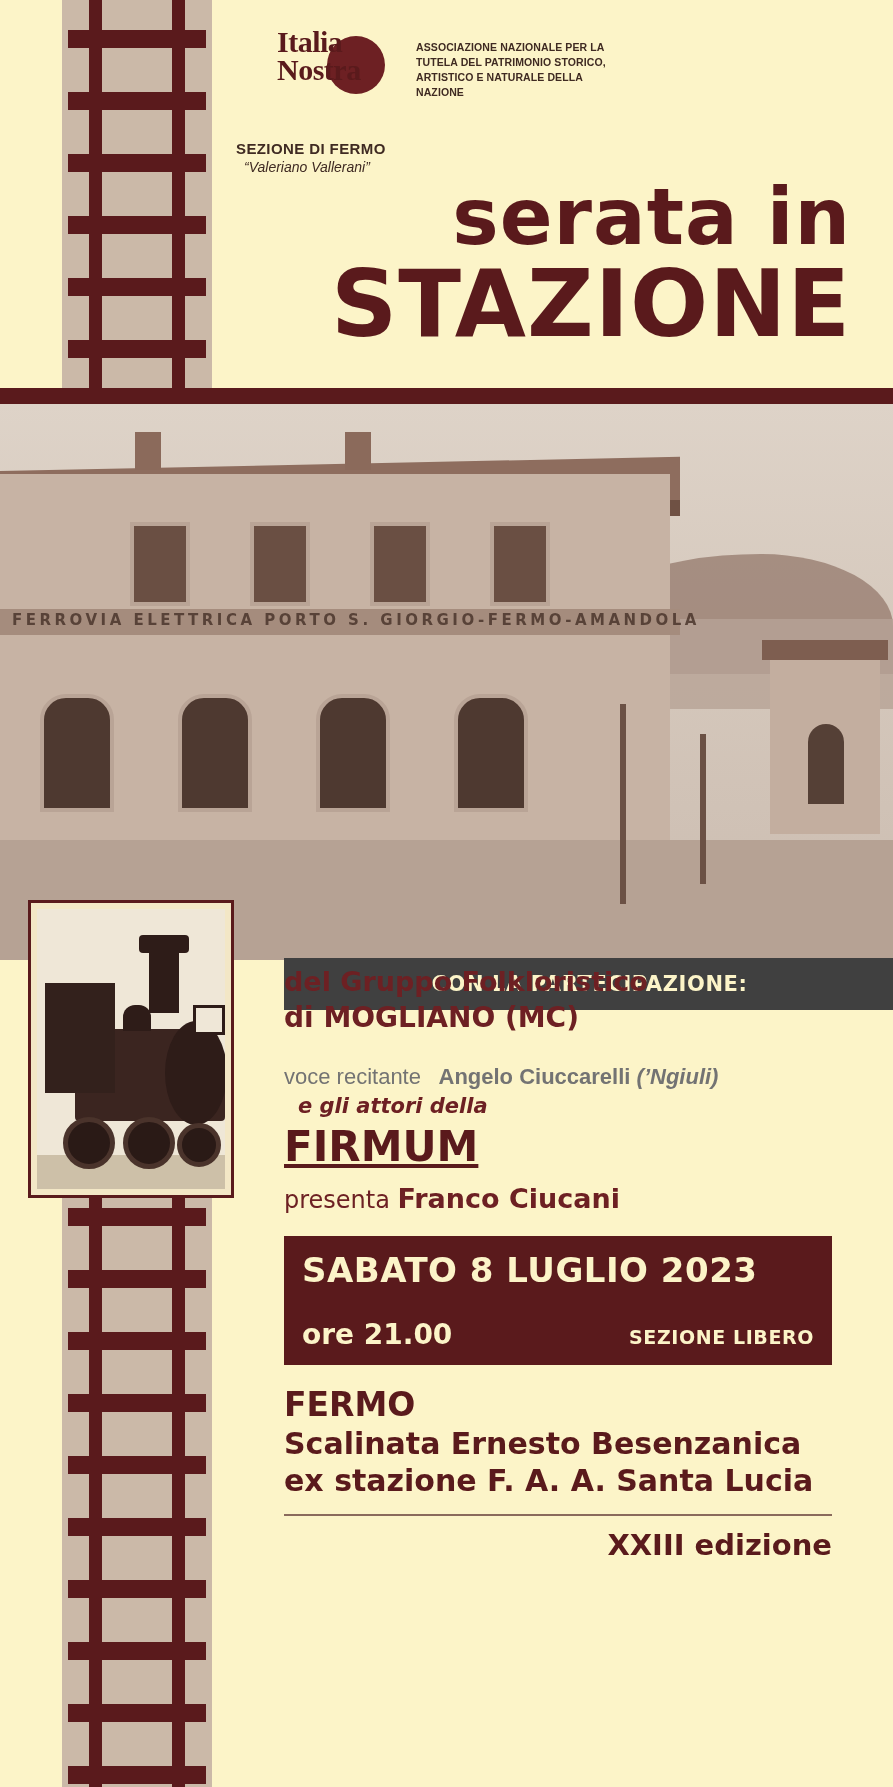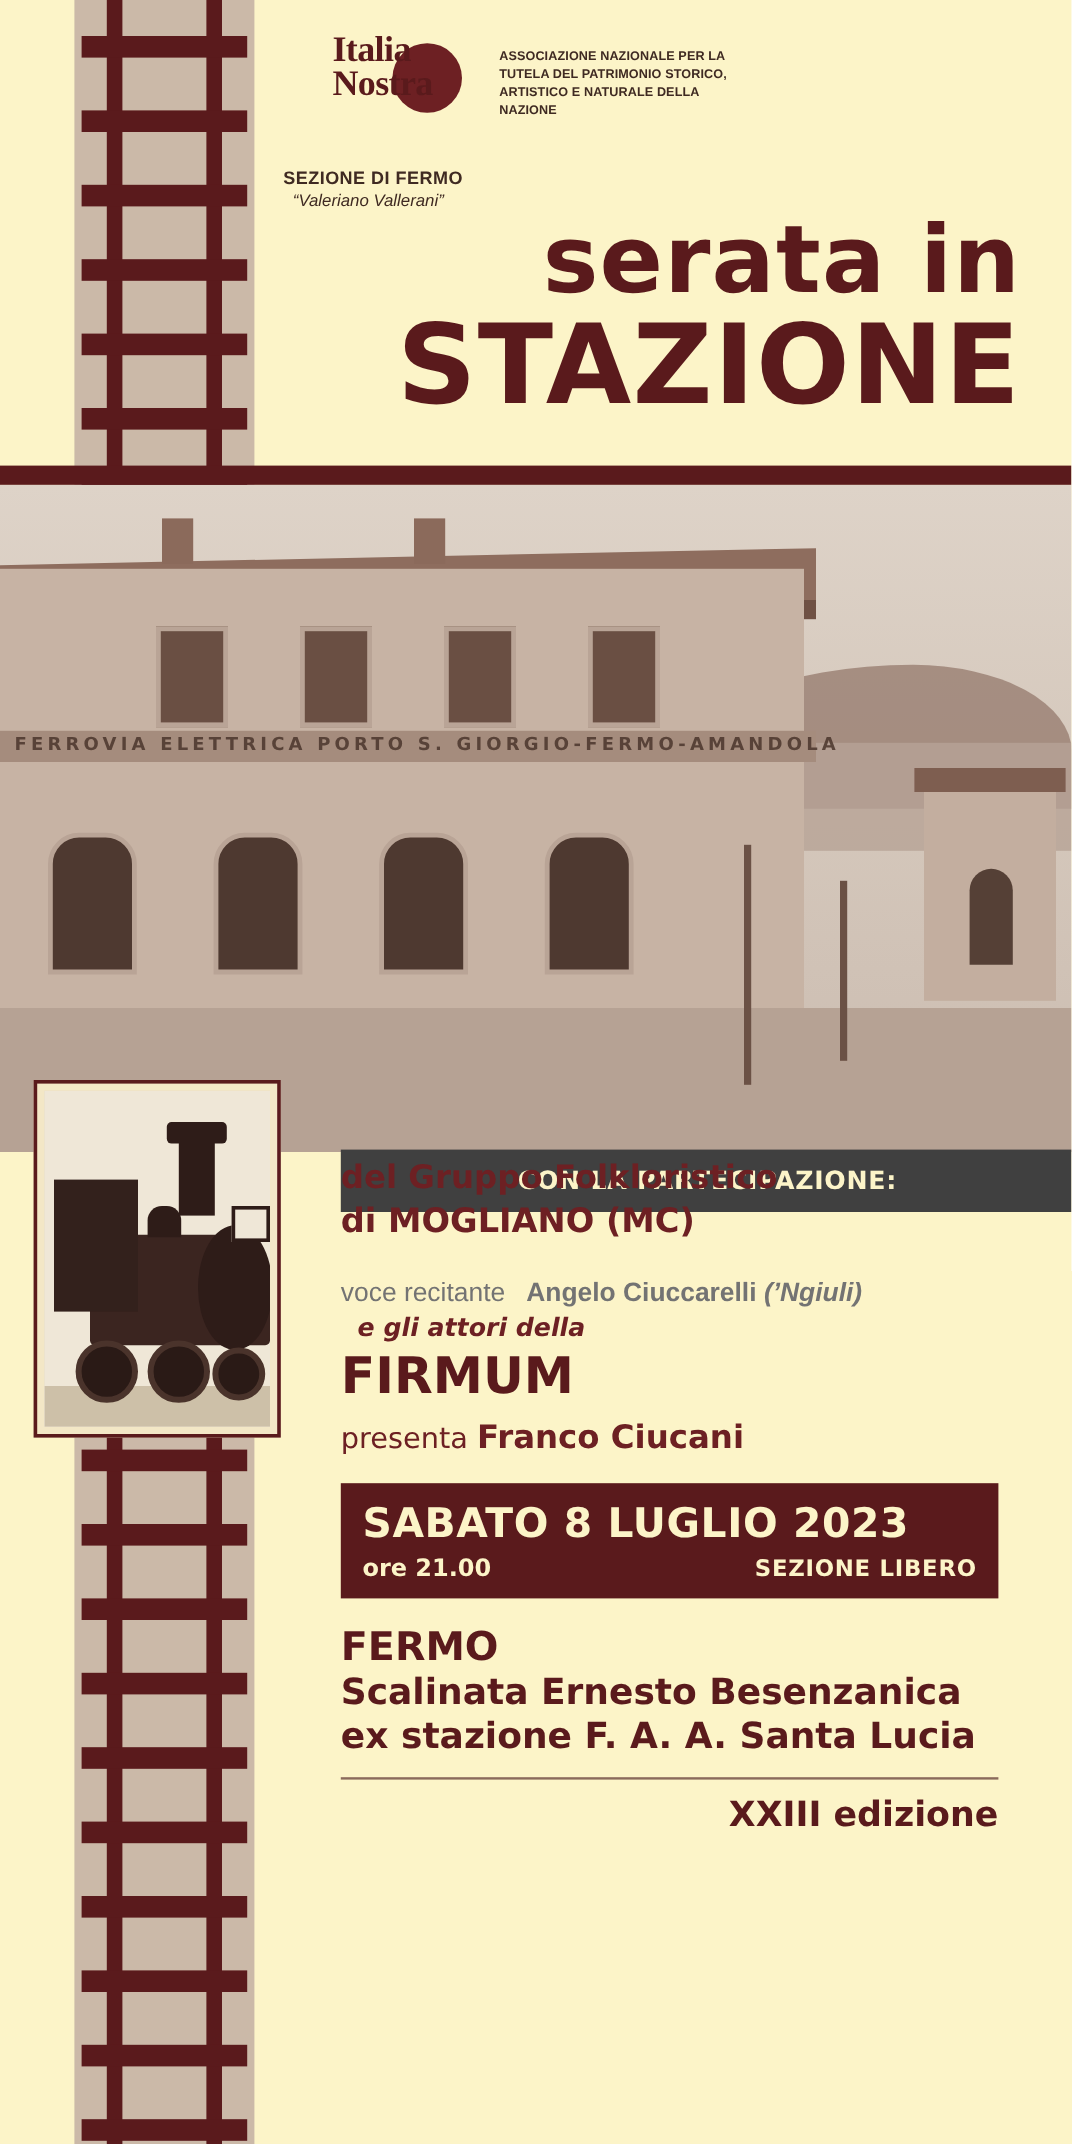--- a/index.html
+++ b/index.html
@@ -458,20 +458,21 @@
     letter-spacing: 0.4px;
     color: #5a1a1c;
     white-space: nowrap;
   }
   .firmum {
     font-family: "DejaVu Sans", sans-serif;
     font-weight: 700;
     font-size: 42px;
     margin-top: 4px;
     color: #5a1a1c;
+    text-decoration: underline;
   }
   .presenta {
     font-family: "DejaVu Sans", sans-serif;
     font-size: 24px;
     font-weight: 400;
     margin-top: 12px;
     color: #6d2023;
   }
   .presenta b { font-weight: 700; font-size: 27px; }
 
@@ -491,21 +492,22 @@
   }
   .datebox .row2 {
     display: flex;
     align-items: baseline;
     justify-content: space-between;
     margin-top: 4px;
   }
   .datebox .ora {
     font-family: "DejaVu Sans", sans-serif;
     font-weight: 700;
-    font-size: 20px;
+    font-size: 28px;
+    margin-top: 24px;
   }
   .datebox .ingresso {
     font-family: "DejaVu Sans", sans-serif;
     font-weight: 700;
     font-size: 19px;
     letter-spacing: 0.6px;
   }
   .venue {
     margin-top: 20px;
     color: #5a1a1c;

